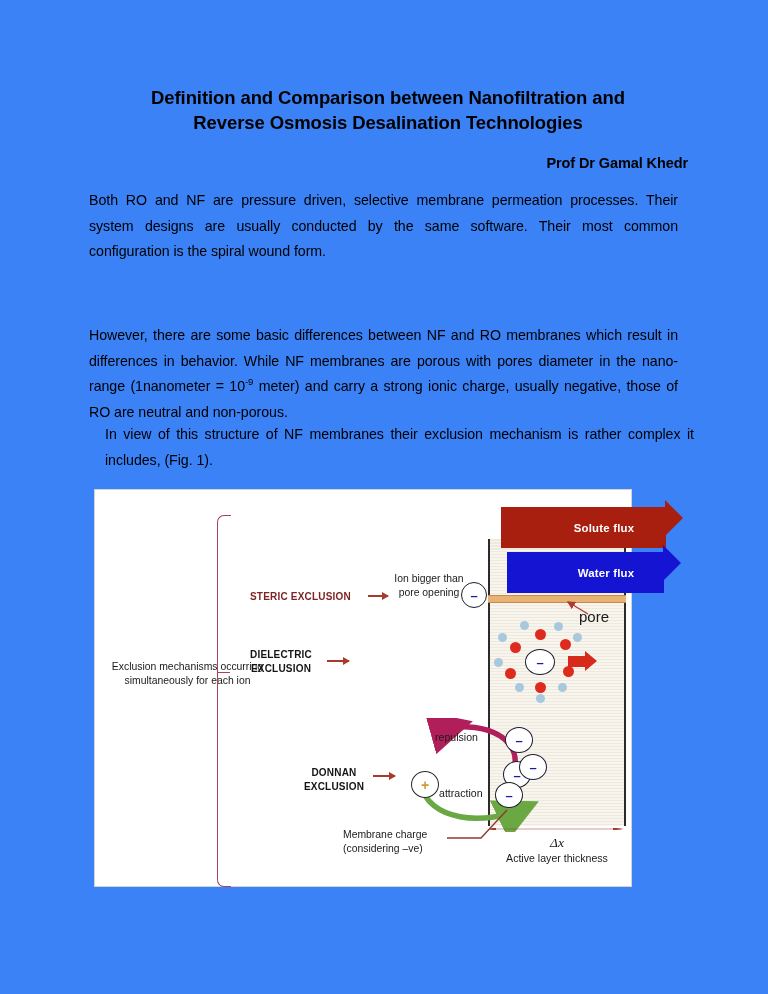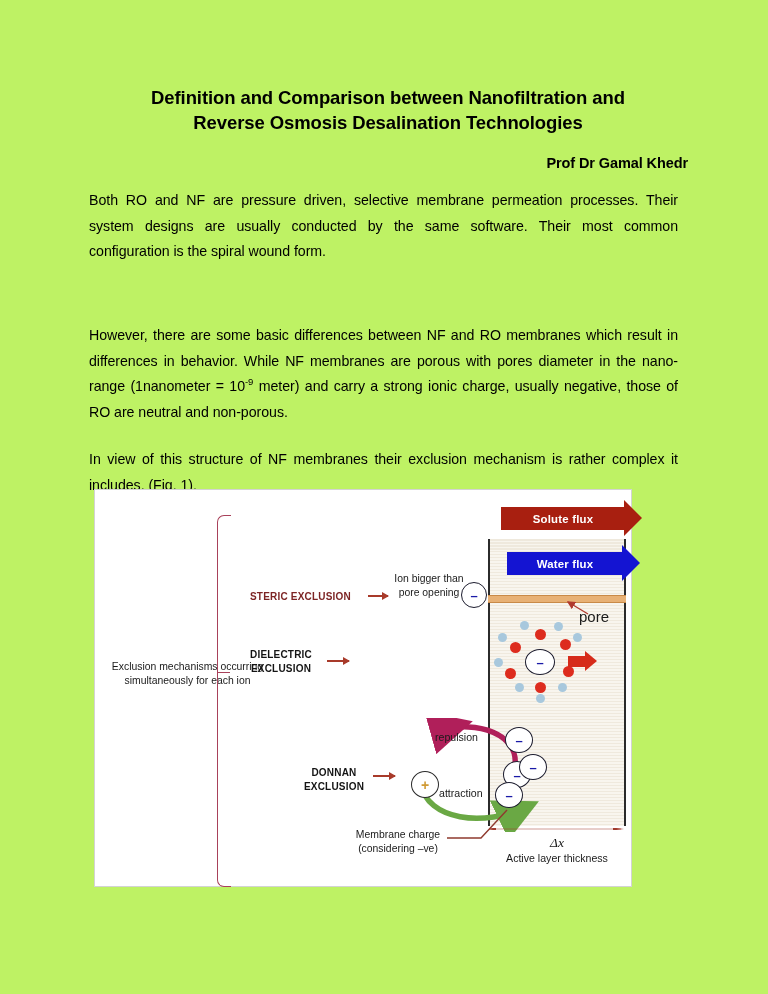--- a/index.html
+++ b/index.html
@@ -14,21 +14,21 @@
     position: relative;
     font-family: "Liberation Sans", sans-serif;
     color: #000000;
     overflow: hidden;
   }
 
   .page {
     position: absolute;
     left: 0; top: 0;
     width: 768px; height: 994px;
-    background: #bef264;
+    background: #3b82f6;
   }
 
   
   .doc-title {
     position: absolute;
     left: 88px;
     top: 85px;
     width: 600px;
     text-align: center;
     font-size: 18.5px;
@@ -56,21 +56,21 @@
     width: 589px;
     font-size: 14.2px;
     line-height: 25.5px;
     text-align: justify;
     text-justify: inter-word;
     letter-spacing: -0.05px;
   }
   #para-1 { top: 188px; }
   #para-2 { top: 271px; }
   #para-3 { top: 323px; }
-  #para-4 { top: 447px; }
+  #para-4 { top: 422px; margin-left: 16px; }
 
   .para sup {
     font-size: 9.5px;
     vertical-align: super;
     line-height: 0;
   }
 
   
   .figure {
     position: absolute;
@@ -255,28 +255,29 @@
     position: absolute;
     left: 470px;
     top: 110px;
     width: 24px;
     height: 16px;
   }
 
   
   .flux {
     position: absolute;
-    height: 23px;
+    height: 41px;
     display: flex;
     align-items: center;
     justify-content: center;
     color: #ffffff;
     font-size: 11.4px;
     font-weight: bold;
     letter-spacing: 0.2px;
+    padding-left: 41px;
   }
   .flux::after {
     content: "";
     position: absolute;
     right: -17px;
     top: -7px;
     border-left: 18px solid currentColor;
     border-top: 18.5px solid transparent;
     border-bottom: 18.5px solid transparent;
   }
@@ -305,21 +306,20 @@
   }
   #label-repulsion { left: 340px; top: 241px; }
   #label-attraction { left: 344px; top: 297px; }
 
   
   .mem-charge {
     position: absolute;
     left: 248px;
     top: 338px;
     width: 110px;
-    text-align: center;
     font-size: 10.4px;
     line-height: 14px;
     color: #1a1a1a;
   }
   .leader-line {
     position: absolute;
     left: 352px;
     top: 318px;
     width: 62px;
     height: 34px;

